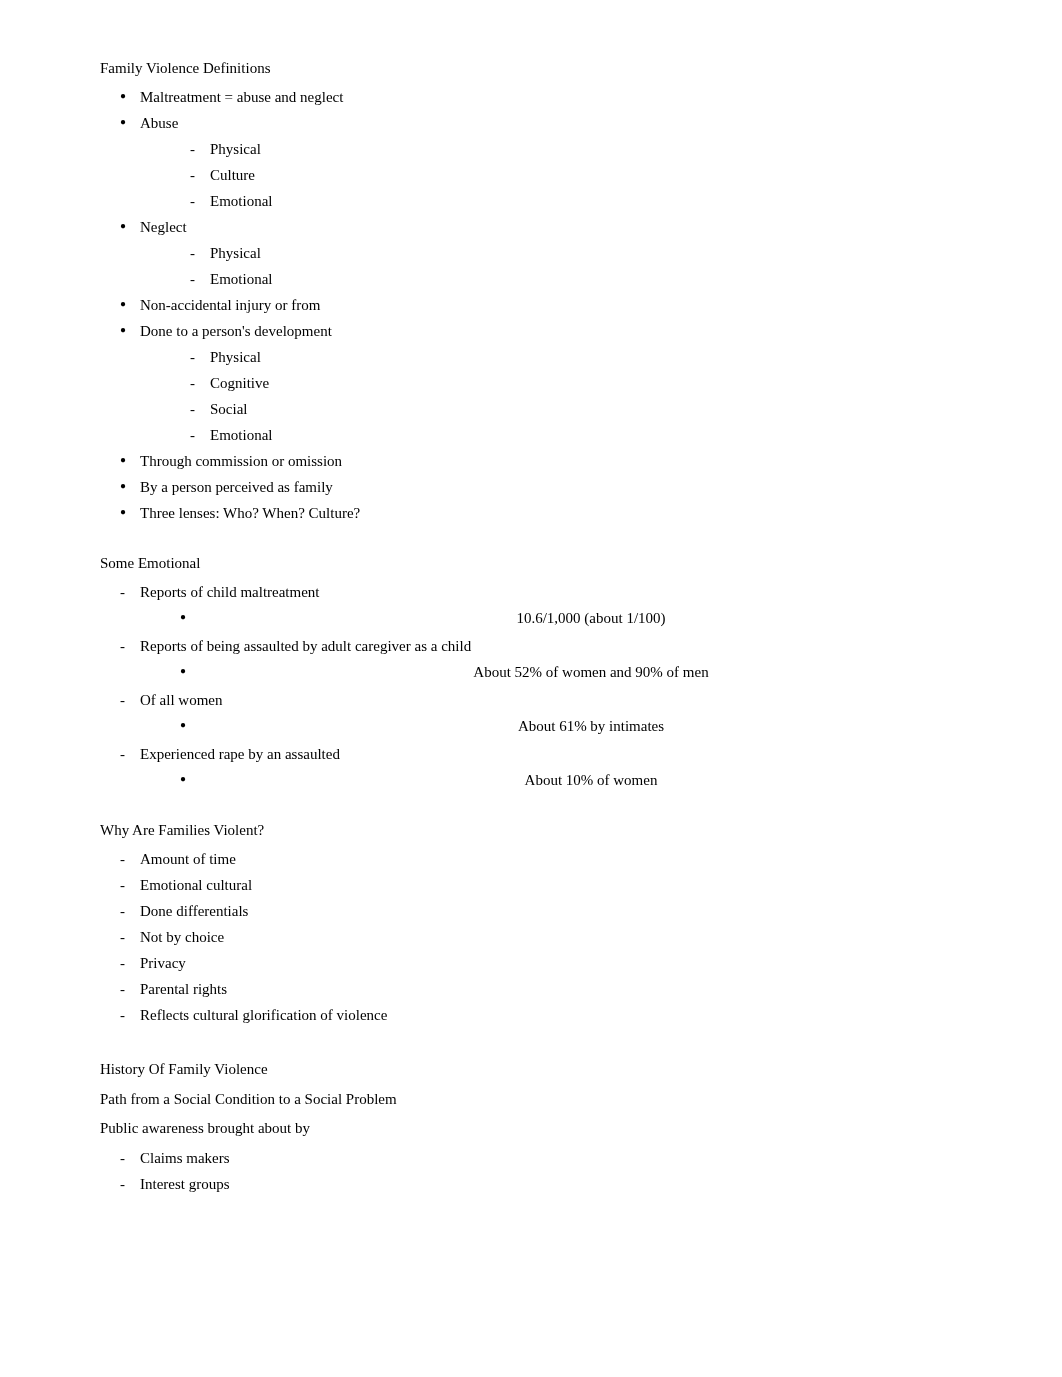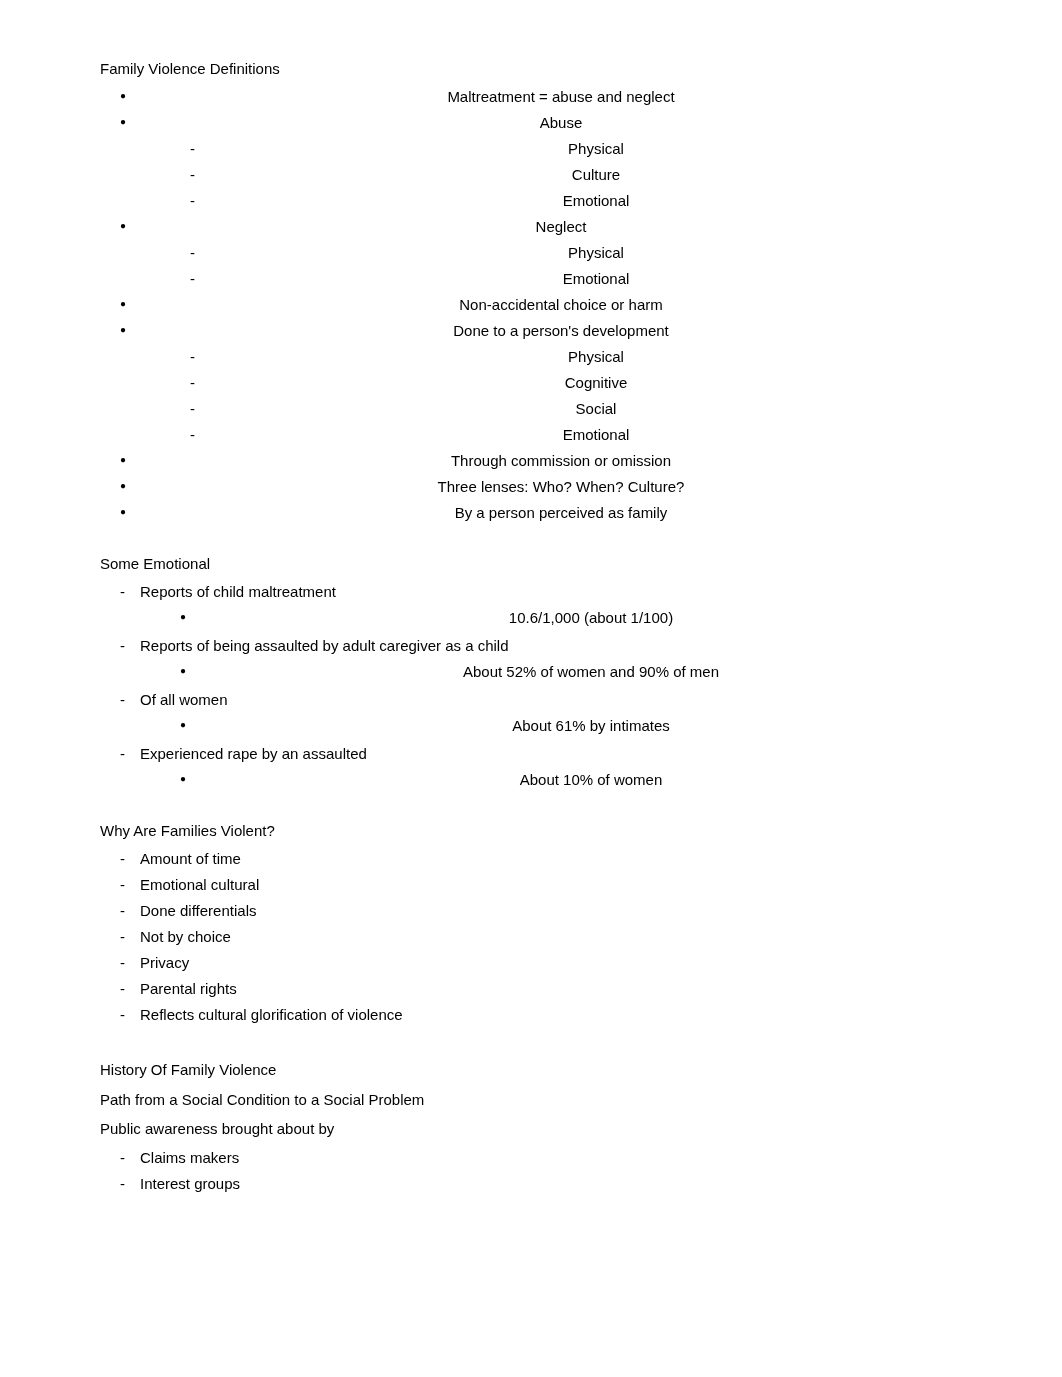--- a/index.html
+++ b/index.html
@@ -13,32 +13,32 @@
       font-family: Arial, sans-serif;
       font-size: 15px;
       color: #000000;
       width: 1062px;
       min-height: 1377px;
       padding: 60px 80px 60px 100px;
     }
 
     .section {
       margin-bottom: 30px;
+      font-family: Liberation Serif, serif;
     }
 
     .section-title {
       font-size: 15px;
       font-weight: normal;
       margin-bottom: 8px;
     }
 
     ul.bullet-list {
       list-style: none;
       padding-left: 20px;
-      text-align: center;
     }
 
     ul.bullet-list > li {
       position: relative;
       padding-left: 20px;
       margin-bottom: 2px;
       line-height: 1.6;
     }
 
     ul.bullet-list > li::before {
@@ -159,43 +159,43 @@
 
     <li>
       <span>Neglect</span>
       <ul class="sub-dash">
         <li><span>Physical</span></li>
         <li><span>Emotional</span></li>
       </ul>
     </li>
 
     <li>
-      <span>Non-accidental choice or harm</span>
+      <span>Non-accidental injury or from</span>
     </li>
 
     <li>
       <span>Done to a person's development</span>
       <ul class="sub-dash">
         <li><span>Physical</span></li>
         <li><span>Cognitive</span></li>
         <li><span>Social</span></li>
         <li><span>Emotional</span></li>
       </ul>
     </li>
 
     <li>
       <span>Through commission or omission</span>
     </li>
 
     <li>
+      <span>By a person perceived as family</span>
+    </li>
+
+    <li>
       <span>Three lenses: Who? When? Culture?</span>
-    </li>
-
-    <li>
-      <span>By a person perceived as family</span>
     </li>
 
   </ul>
 </div>
 
 <div class="section">
   <div class="section-title">Some Emotional</div>
   <ul class="stats-list">
 
     <li>

